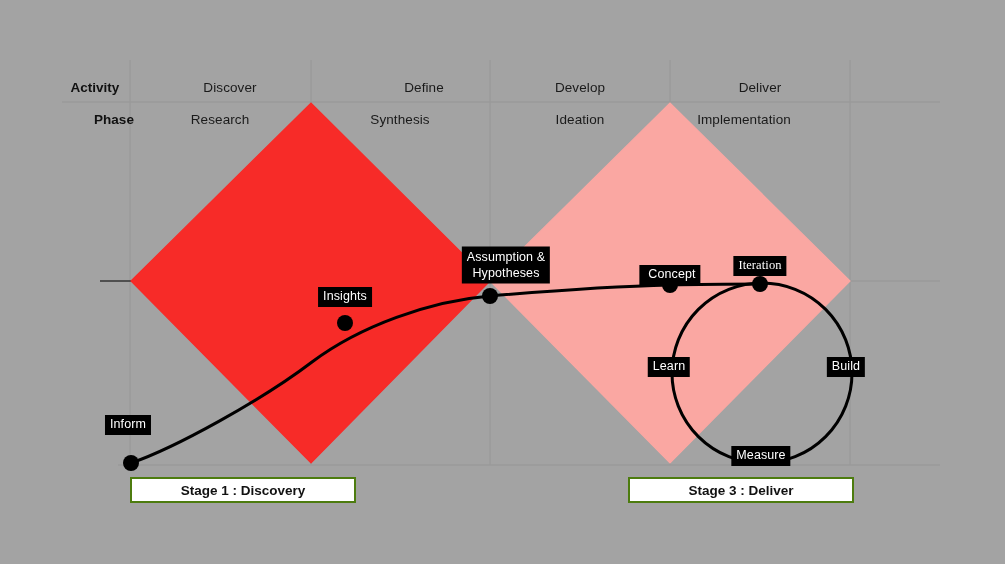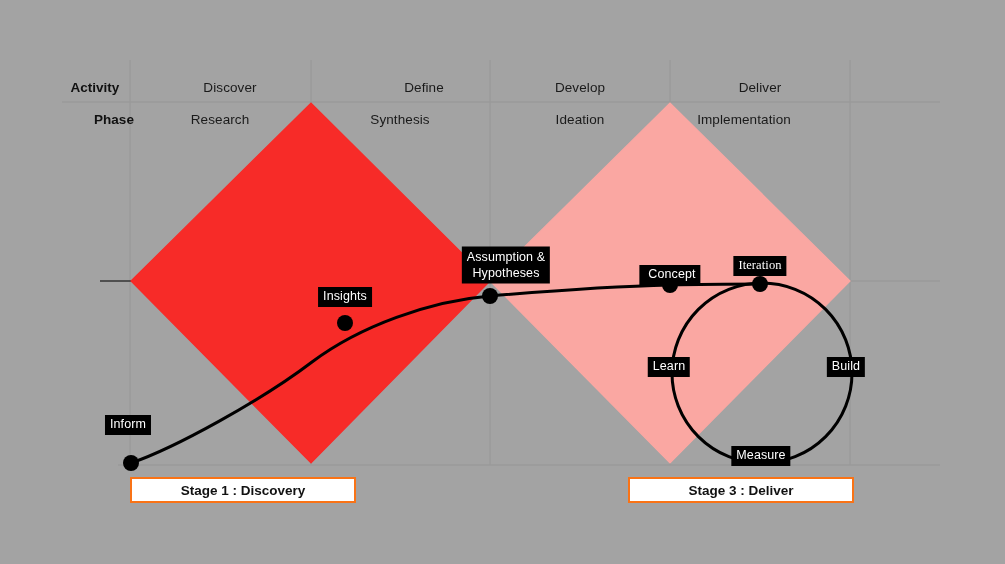--- a/index.html
+++ b/index.html
@@ -54,21 +54,21 @@
     text-align: center;
     letter-spacing: 0.1px;
   }
   .chip.two-line {
     line-height: 16px;
     white-space: pre-line;
     margin-left: 16px;
   }
   .stage-box {
     position: absolute;
-    border: 2px solid #f97316;
+    border: 2px solid #4d7c0f;
     background: #ffffff;
     box-sizing: border-box;
     display: flex;
     align-items: center;
     justify-content: center;
     font-size: 13.5px;
     font-weight: bold;
     color: #111111;
     white-space: nowrap;
   }

